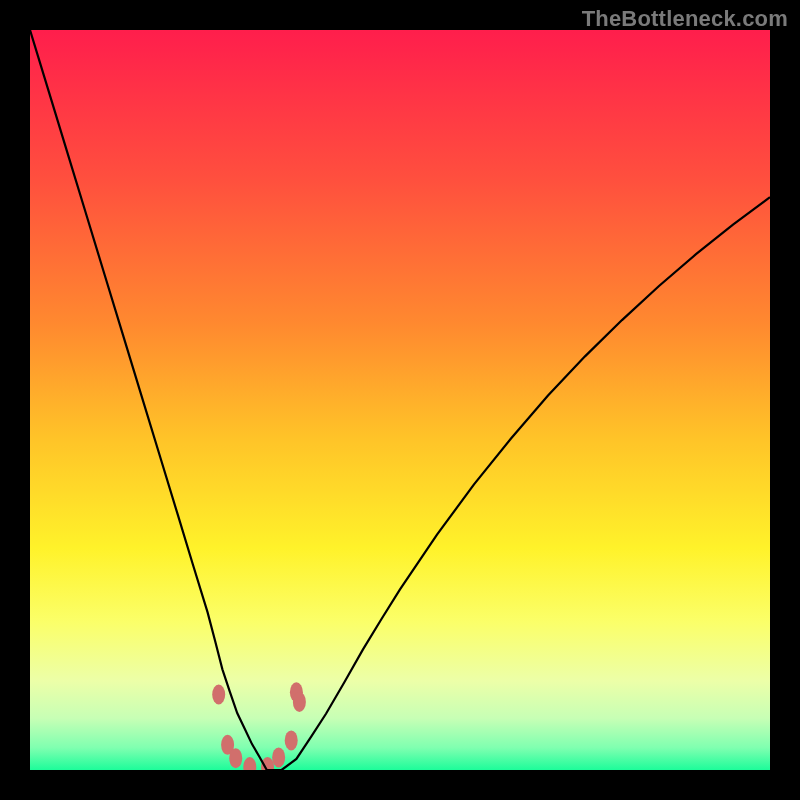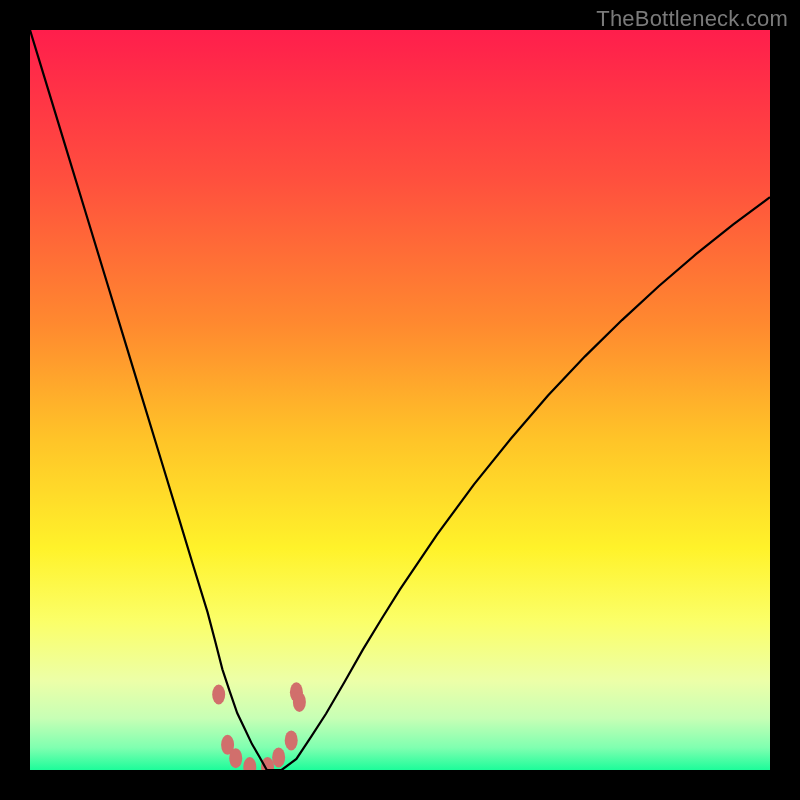--- a/index.html
+++ b/index.html
@@ -26,21 +26,21 @@
     width: 740px;
     height: 740px;
     overflow: hidden;
   }
   .watermark {
     position: absolute;
     top: 6px;
     right: 12px;
     color: #7a7a7a;
     font-size: 22px;
-    font-weight: 400;
+    font-weight: 700;
     letter-spacing: 0.2px;
   }
   svg { display: block; }
 </style>
 </head>
 <body>
 
 <div class="frame">
   <div class="plot">
     <svg id="chart-svg" width="740" height="740" viewBox="0 0 740 740">

